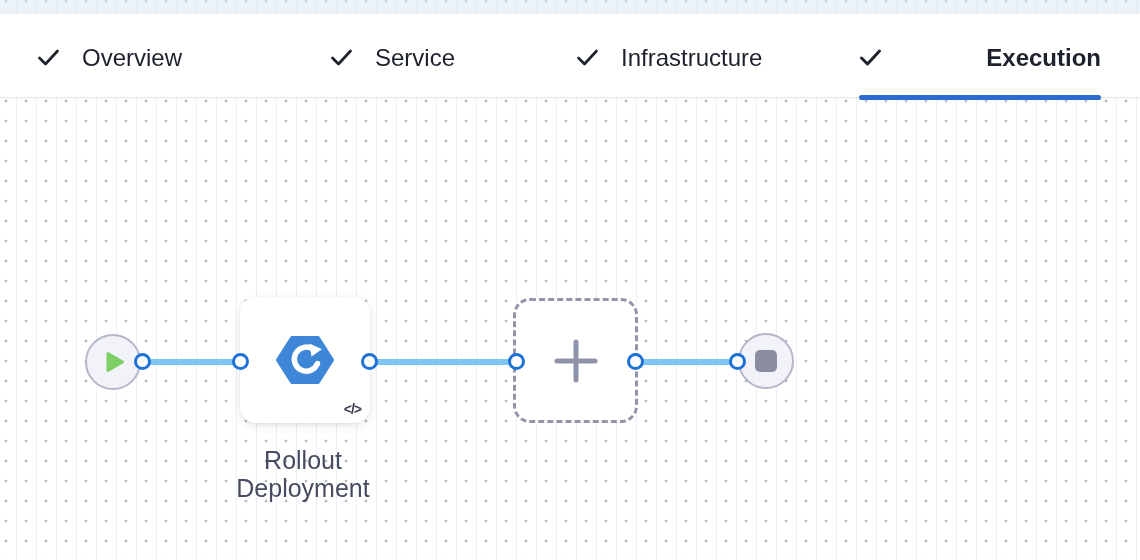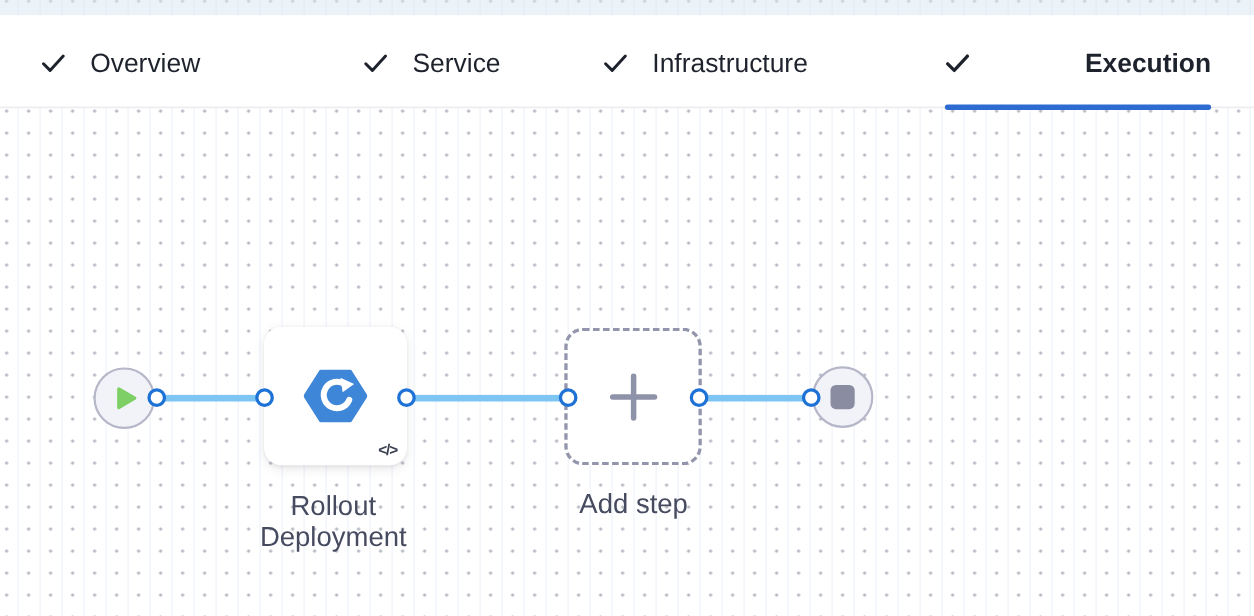--- a/index.html
+++ b/index.html
@@ -30,21 +30,21 @@
   }
   .tab{
     position:absolute;top:0;height:83px;
     display:flex;align-items:center;gap:22px;
     padding-top:4px;box-sizing:border-box;
     font-size:24px;color:#1d222c;cursor:pointer;white-space:nowrap;
   }
   .tab .checkicon{display:flex;align-items:center;}
   .tab-overview{left:37px;}
   .tab-service{left:330px;}
-  .tab-infrastructure{left:548px;}
+  .tab-infrastructure{left:576px;}
   .tab-execution{left:859px;width:242px;justify-content:space-between;font-weight:700;}
   .active-underline{
     position:absolute;left:0;right:0;bottom:-3px;height:5px;
     background:#2d6bd2;border-radius:3px;
   }
   
   .edge{
     position:absolute;top:359px;height:6px;background:#7dc6f4;z-index:1;
   }
   .edge1{left:144px;width:96px;}
@@ -126,21 +126,20 @@
         <path d="M23 4 V42 M4 23 H42" stroke="#8f93a9" stroke-width="5" stroke-linecap="round"></path>
       </svg>
     </span>
   </div>
 
   <div class="node-circle end-node">
     <span class="stop-square"></span>
   </div>
 
   <div class="node-label label-rollout">Rollout Deployment</div>
-  <div class="node-label label-addstep">Add step</div>
 </div>
 
 <div class="tabbar">
   <div class="tab tab-overview">
     <span class="checkicon">
       <svg width="23" height="19" viewBox="0 0 23 19">
           <path d="M2.5 10 L8.5 16 L20.5 3" stroke="#1d222c" stroke-width="2.7" fill="none" stroke-linecap="round" stroke-linejoin="round"></path>
         </svg>
     </span>
     <span>Overview</span>

